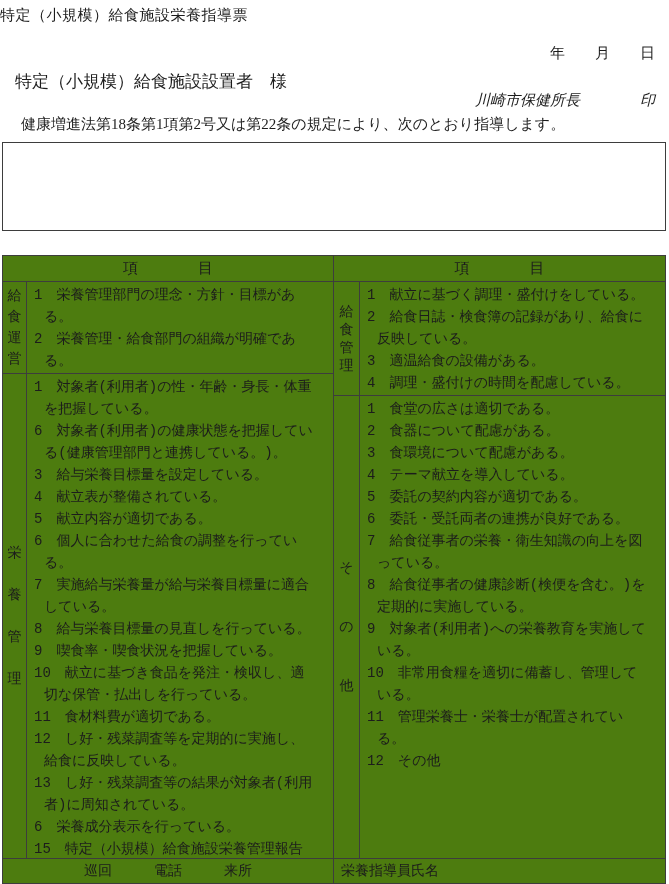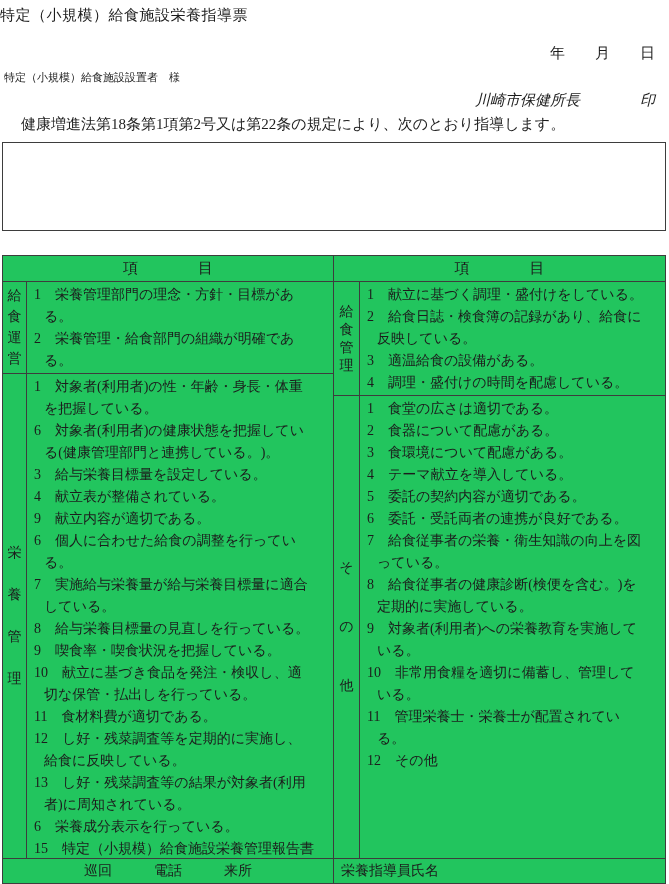--- a/index.html
+++ b/index.html
@@ -11,47 +11,47 @@
   }
   .title{
     position:absolute;top:6px;left:0;width:669px;
     text-align:left;font-size:15px;letter-spacing:0.5px;
   }
   .date-line{
     position:absolute;top:44px;right:14px;
     font-size:15px;white-space:pre;margin-left:46px;
   }
   .addressee{
-    position:absolute;top:70px;left:4px;
-    font-size:11px;white-space:pre;
+    position:absolute;top:70px;left:15px;
+    font-size:17px;white-space:pre;
   }
   .issuer-line{
     position:absolute;top:91px;right:14px;
     font-size:15px;white-space:pre;font-style:italic;
   }
   .intro{
     position:absolute;top:115px;left:21px;
     font-size:15px;
   }
   .comment-box{
     position:absolute;left:2px;top:142px;width:662px;height:87px;
     border:1.5px solid #3d3d3d;background:#fff;
   }
   .tbl{
     position:absolute;left:2px;top:255px;width:662px;height:627px;
     border:1.5px solid #3d3d3d;font-size:14px;
   }
-  .cell{position:absolute;box-sizing:border-box;background:#22c55e;}
+  .cell{position:absolute;box-sizing:border-box;background:#4d7c0f;}
   .b-r{border-right:1px solid #3d3d3d;}
   .b-b{border-bottom:1px solid #3d3d3d;}
   .hdr{
     display:flex;align-items:center;justify-content:center;
     white-space:pre;font-size:15px;
   }
-  .items{padding:2px 18px 0 7px;line-height:22px;}
+  .items{padding:2px 18px 0 7px;line-height:22px;font-family:Liberation Mono, monospace;}
   .items .item{padding-left:10px;text-indent:-10px;}
   .vlabel{
     display:flex;flex-direction:column;align-items:center;justify-content:center;
     font-size:14px;line-height:14px;
   }
   .vgap-s{gap:7px;}
   .vgap-s4{gap:4px;}
   .vgap-m{gap:28px;}
   .vgap-l{gap:45px;}
   .footer-cell{
@@ -92,21 +92,21 @@
       <span>栄</span>
       <span>養</span>
       <span>管</span>
       <span>理</span>
     </div>
   <div class="cell items b-r b-b" style="left:24px;top:118px;width:307px;height:485px;">
       <div class="item">1　対象者(利用者)の性・年齢・身長・体重を把握している。</div>
       <div class="item">6　対象者(利用者)の健康状態を把握している(健康管理部門と連携している。)。</div>
       <div class="item">3　給与栄養目標量を設定している。</div>
       <div class="item">4　献立表が整備されている。</div>
-      <div class="item">9　献立内容が適切である。</div>
+      <div class="item">5　献立内容が適切である。</div>
       <div class="item">6　個人に合わせた給食の調整を行っている。</div>
       <div class="item">7　実施給与栄養量が給与栄養目標量に適合している。</div>
       <div class="item">8　給与栄養目標量の見直しを行っている。</div>
       <div class="item">9　喫食率・喫食状況を把握している。</div>
       <div class="item">10　献立に基づき食品を発注・検収し、適切な保管・払出しを行っている。</div>
       <div class="item">11　食材料費が適切である。</div>
       <div class="item">12　し好・残菜調査等を定期的に実施し、給食に反映している。</div>
       <div class="item">13　し好・残菜調査等の結果が対象者(利用者)に周知されている。</div>
       <div class="item">6　栄養成分表示を行っている。</div>
       <div class="item">15　特定（小規模）給食施設栄養管理報告書を提出している。</div>

